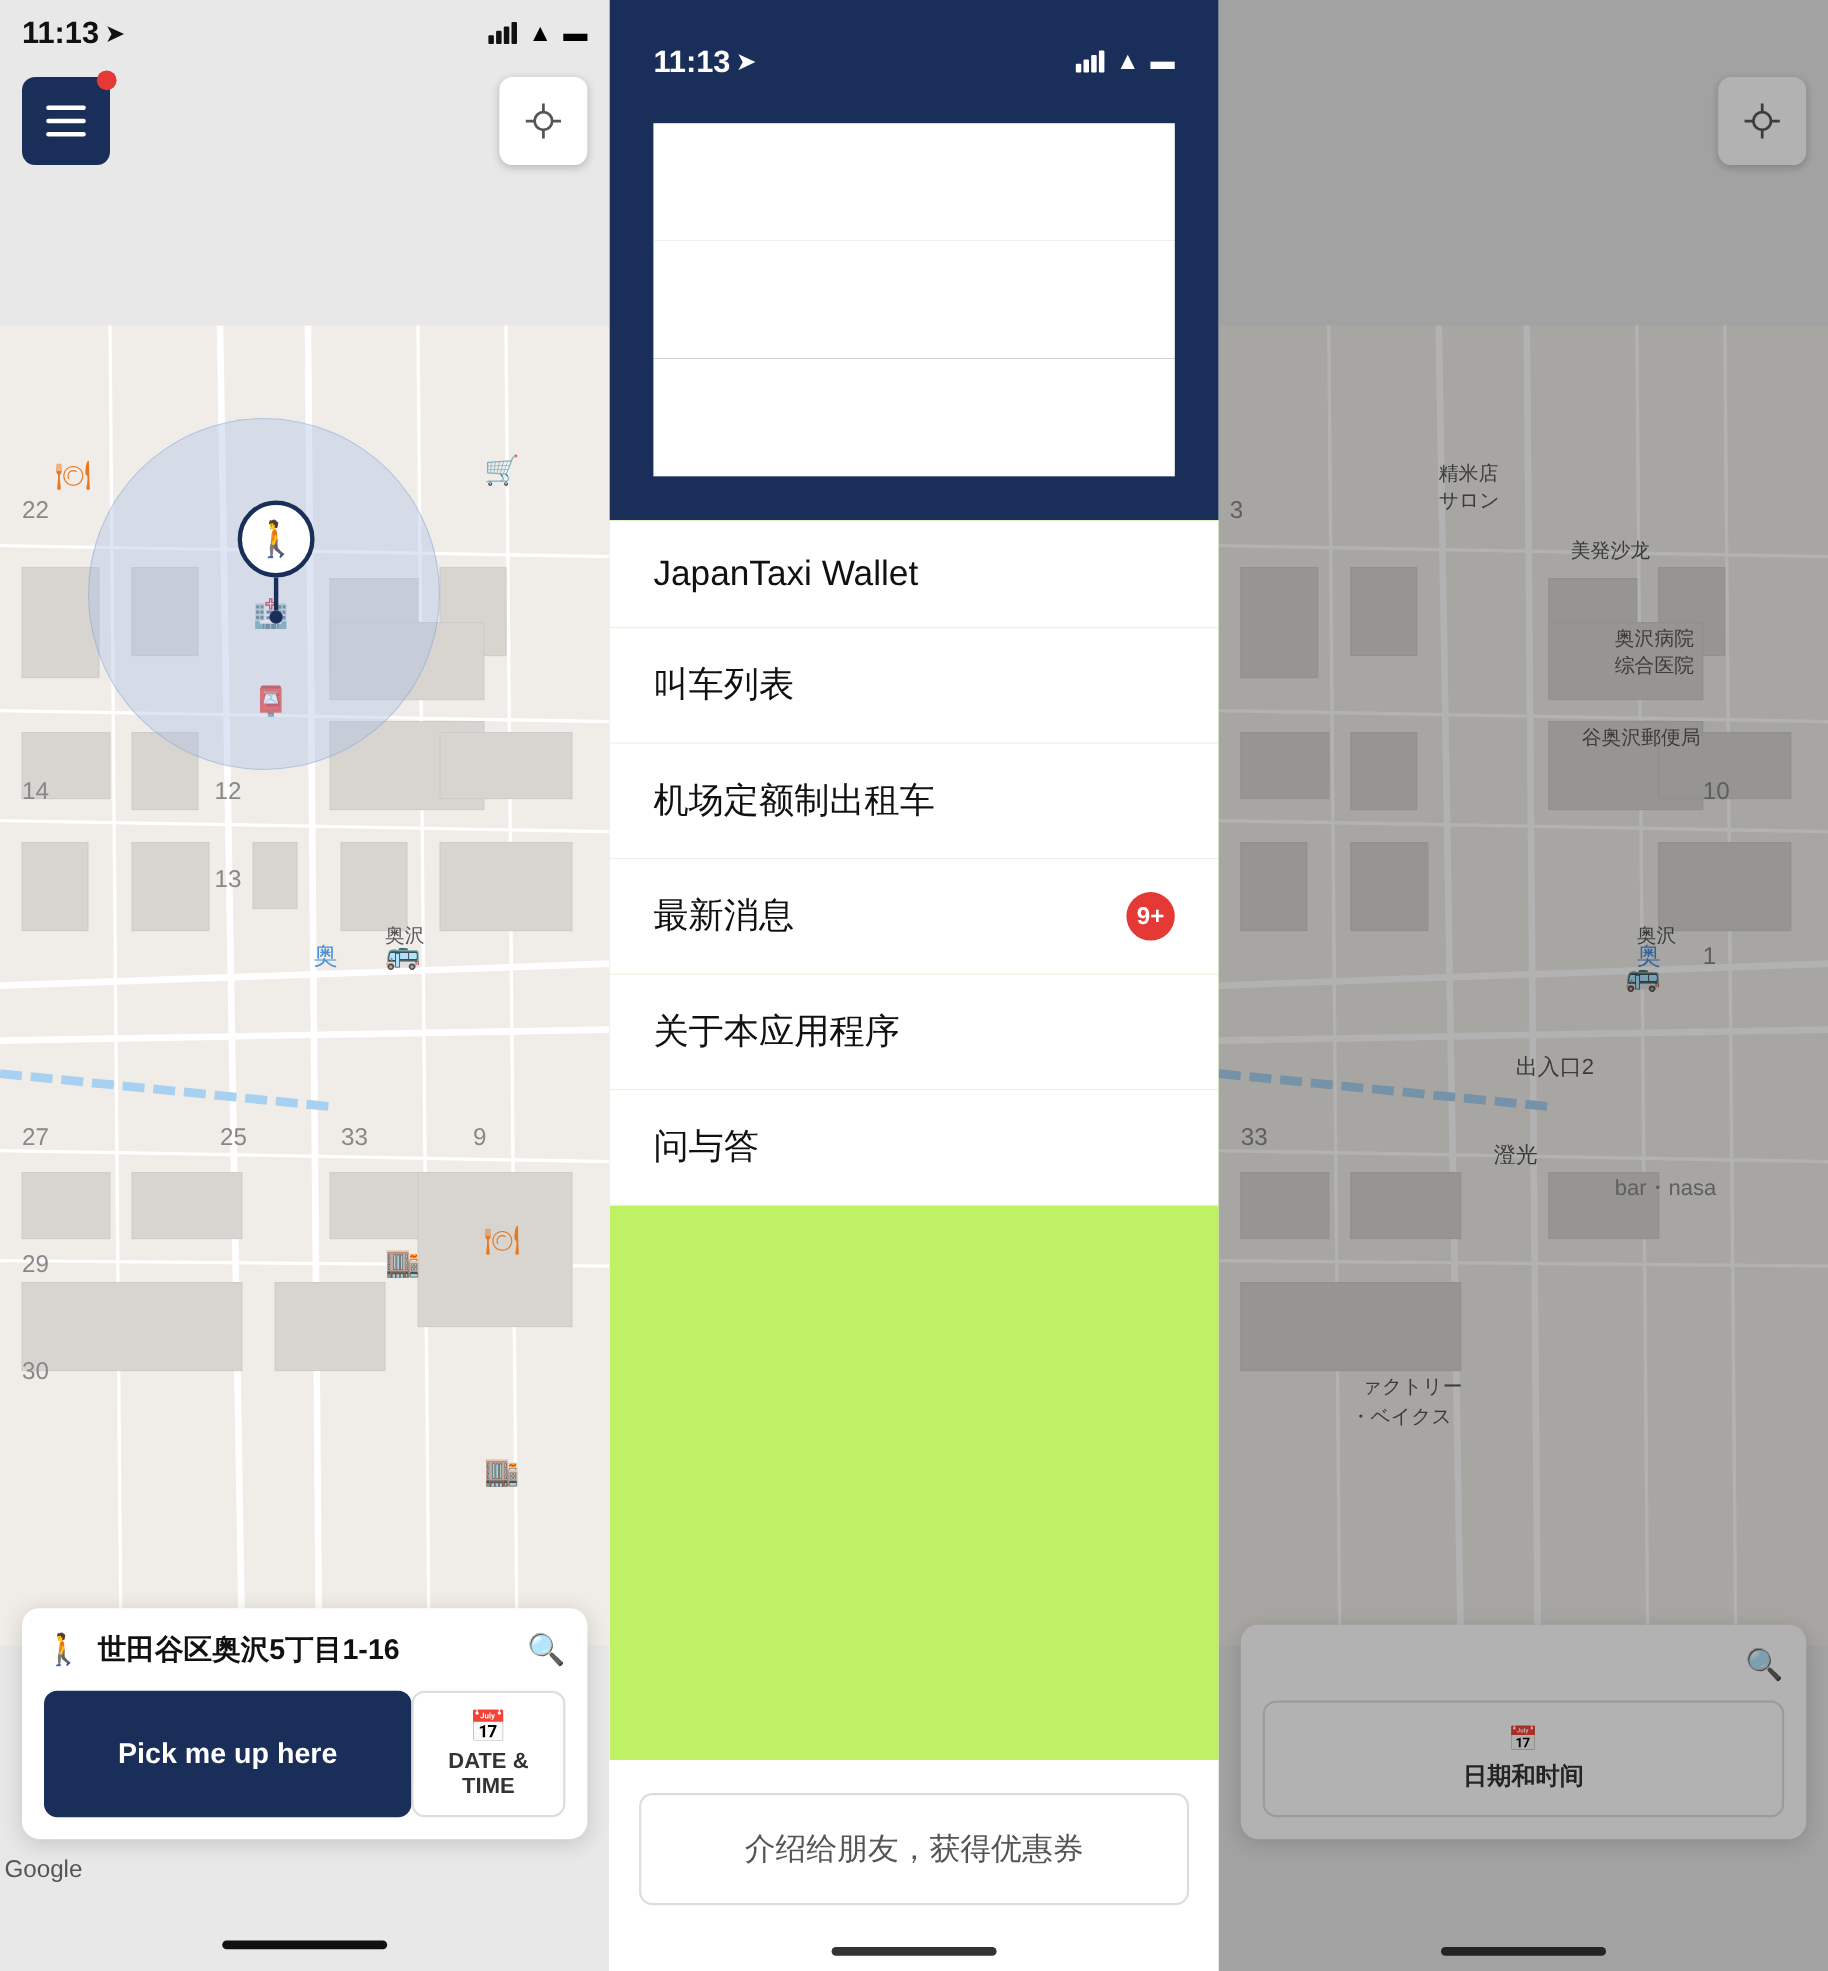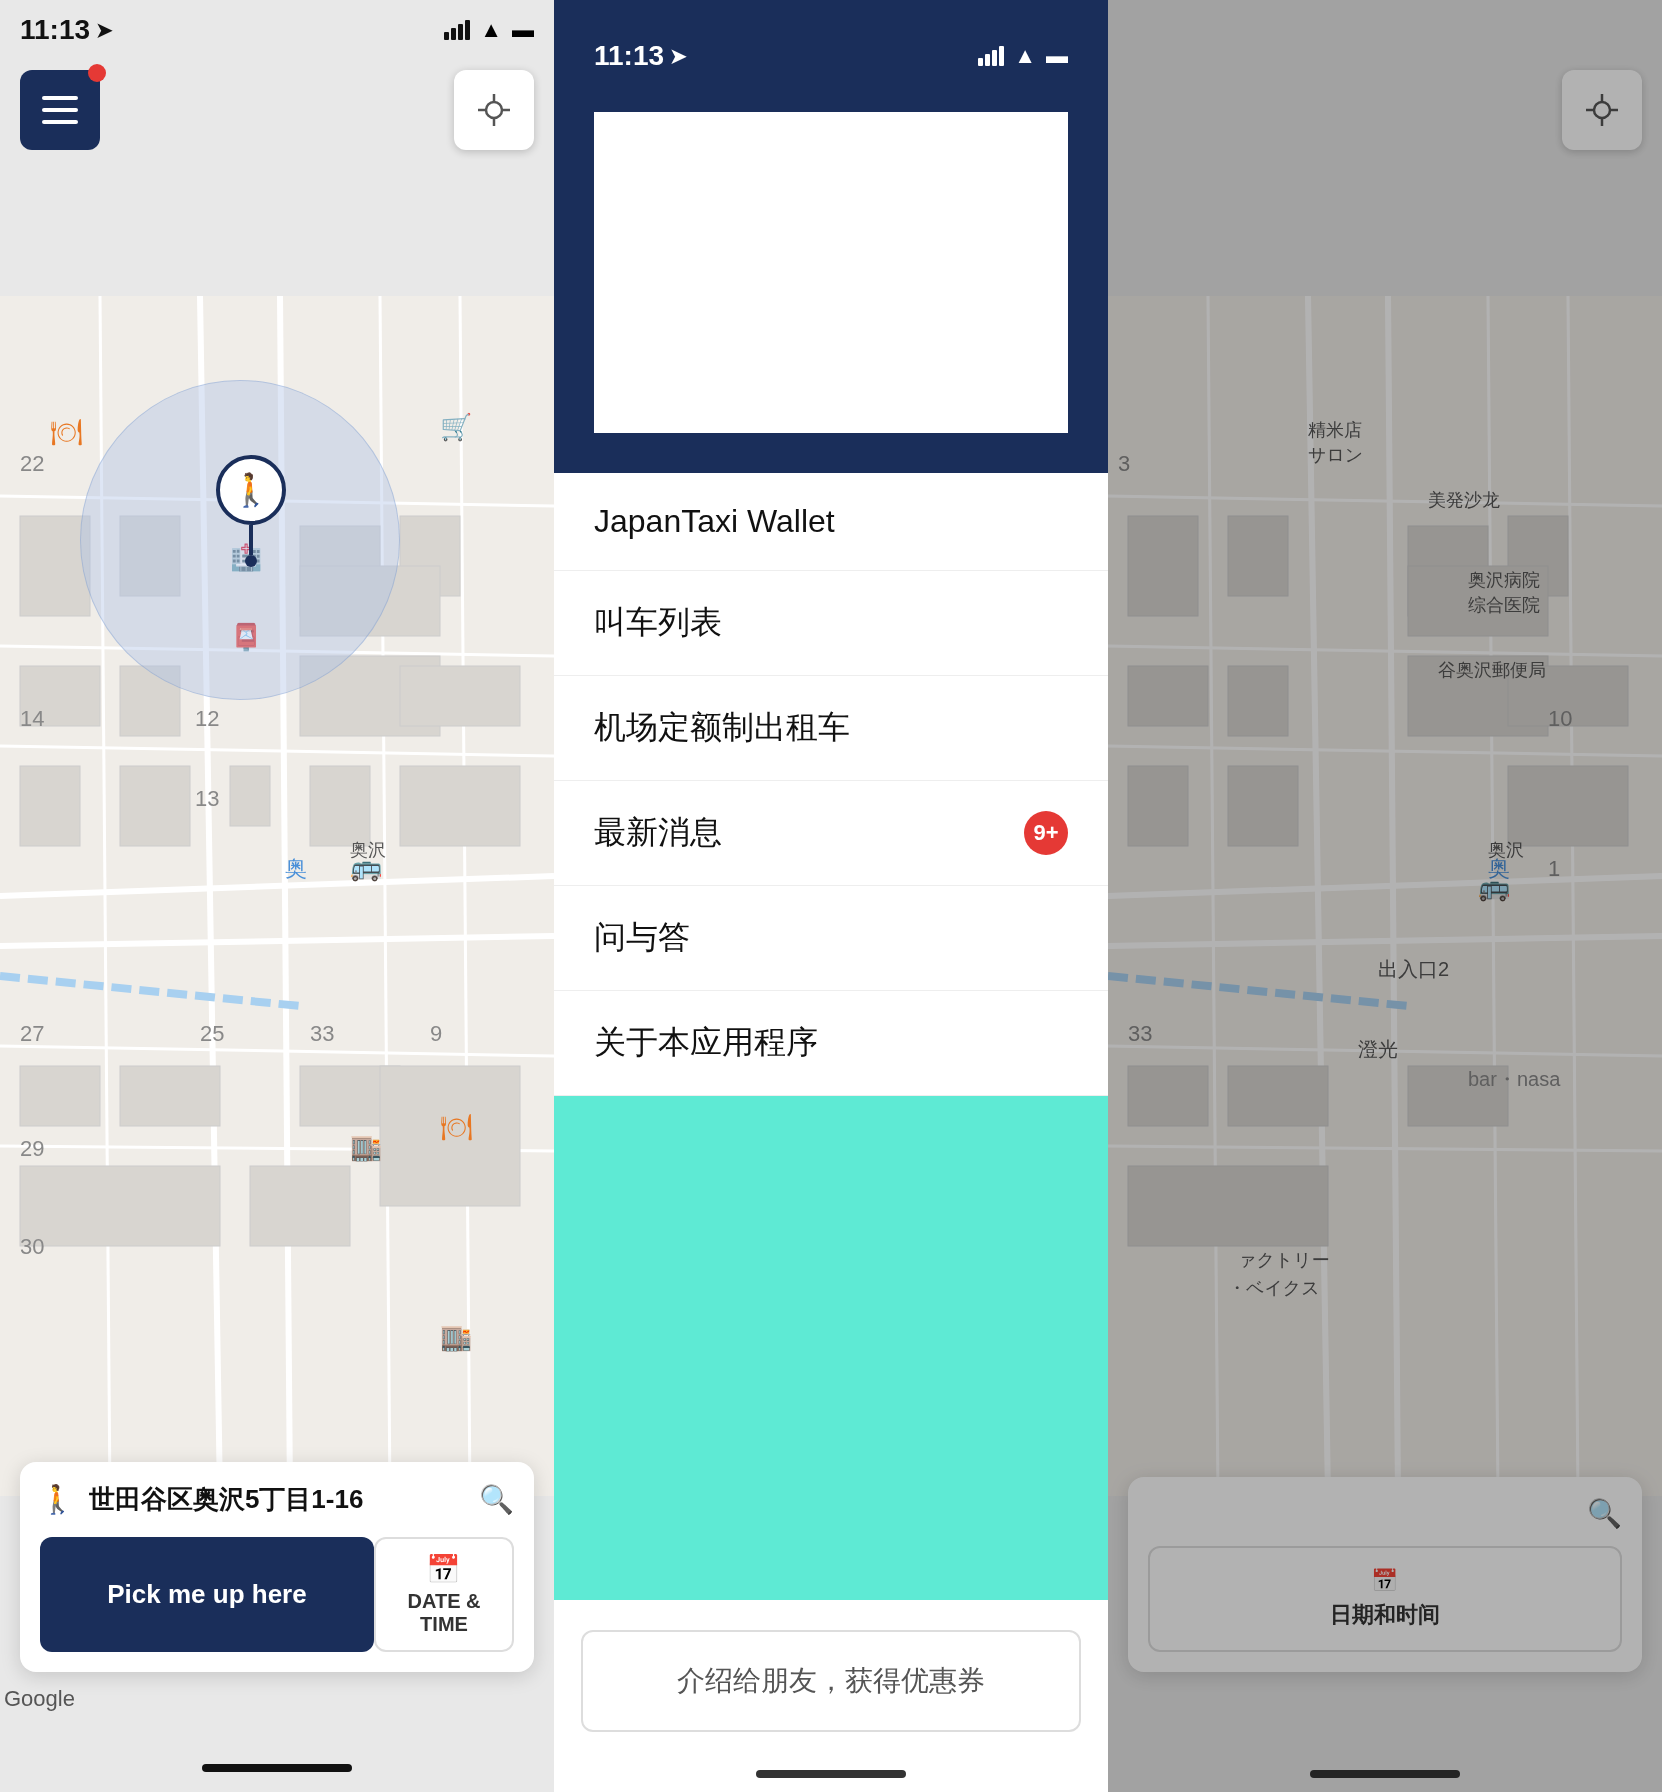--- a/index.html
+++ b/index.html
@@ -315,21 +315,21 @@
       border: 2px solid white;
       color: white;
       padding: 6px 16px;
       font-size: 22px;
       border-radius: 4px;
     }
 
     .drawer-content {
       flex: 1;
       overflow-y: auto;
-      background: #5eead4;
+      background: #bef264;
     }
 
     .drawer-footer {
       padding: 30px 27px 60px;
       background: white;
     }
     .referral-btn {
       width: 100%;
       border: 2px solid #ddd;
       border-radius: 12px;
@@ -614,24 +614,24 @@
       <span>叫车列表</span>
     </div>
     <div class="drawer-menu-item">
       <span>机场定额制出租车</span>
     </div>
     <div class="drawer-menu-item">
       <span>最新消息</span>
       <div class="menu-badge">9+</div>
     </div>
     <div class="drawer-menu-item">
+      <span>关于本应用程序</span>
+    </div>
+    <div class="drawer-menu-item">
       <span>问与答</span>
-    </div>
-    <div class="drawer-menu-item">
-      <span>关于本应用程序</span>
     </div>
   </div>
 
   <div class="drawer-footer">
     <button class="referral-btn">介绍给朋友，获得优惠券</button>
   </div>
 
   <div class="home-indicator-mid"></div>
 </div>
 

